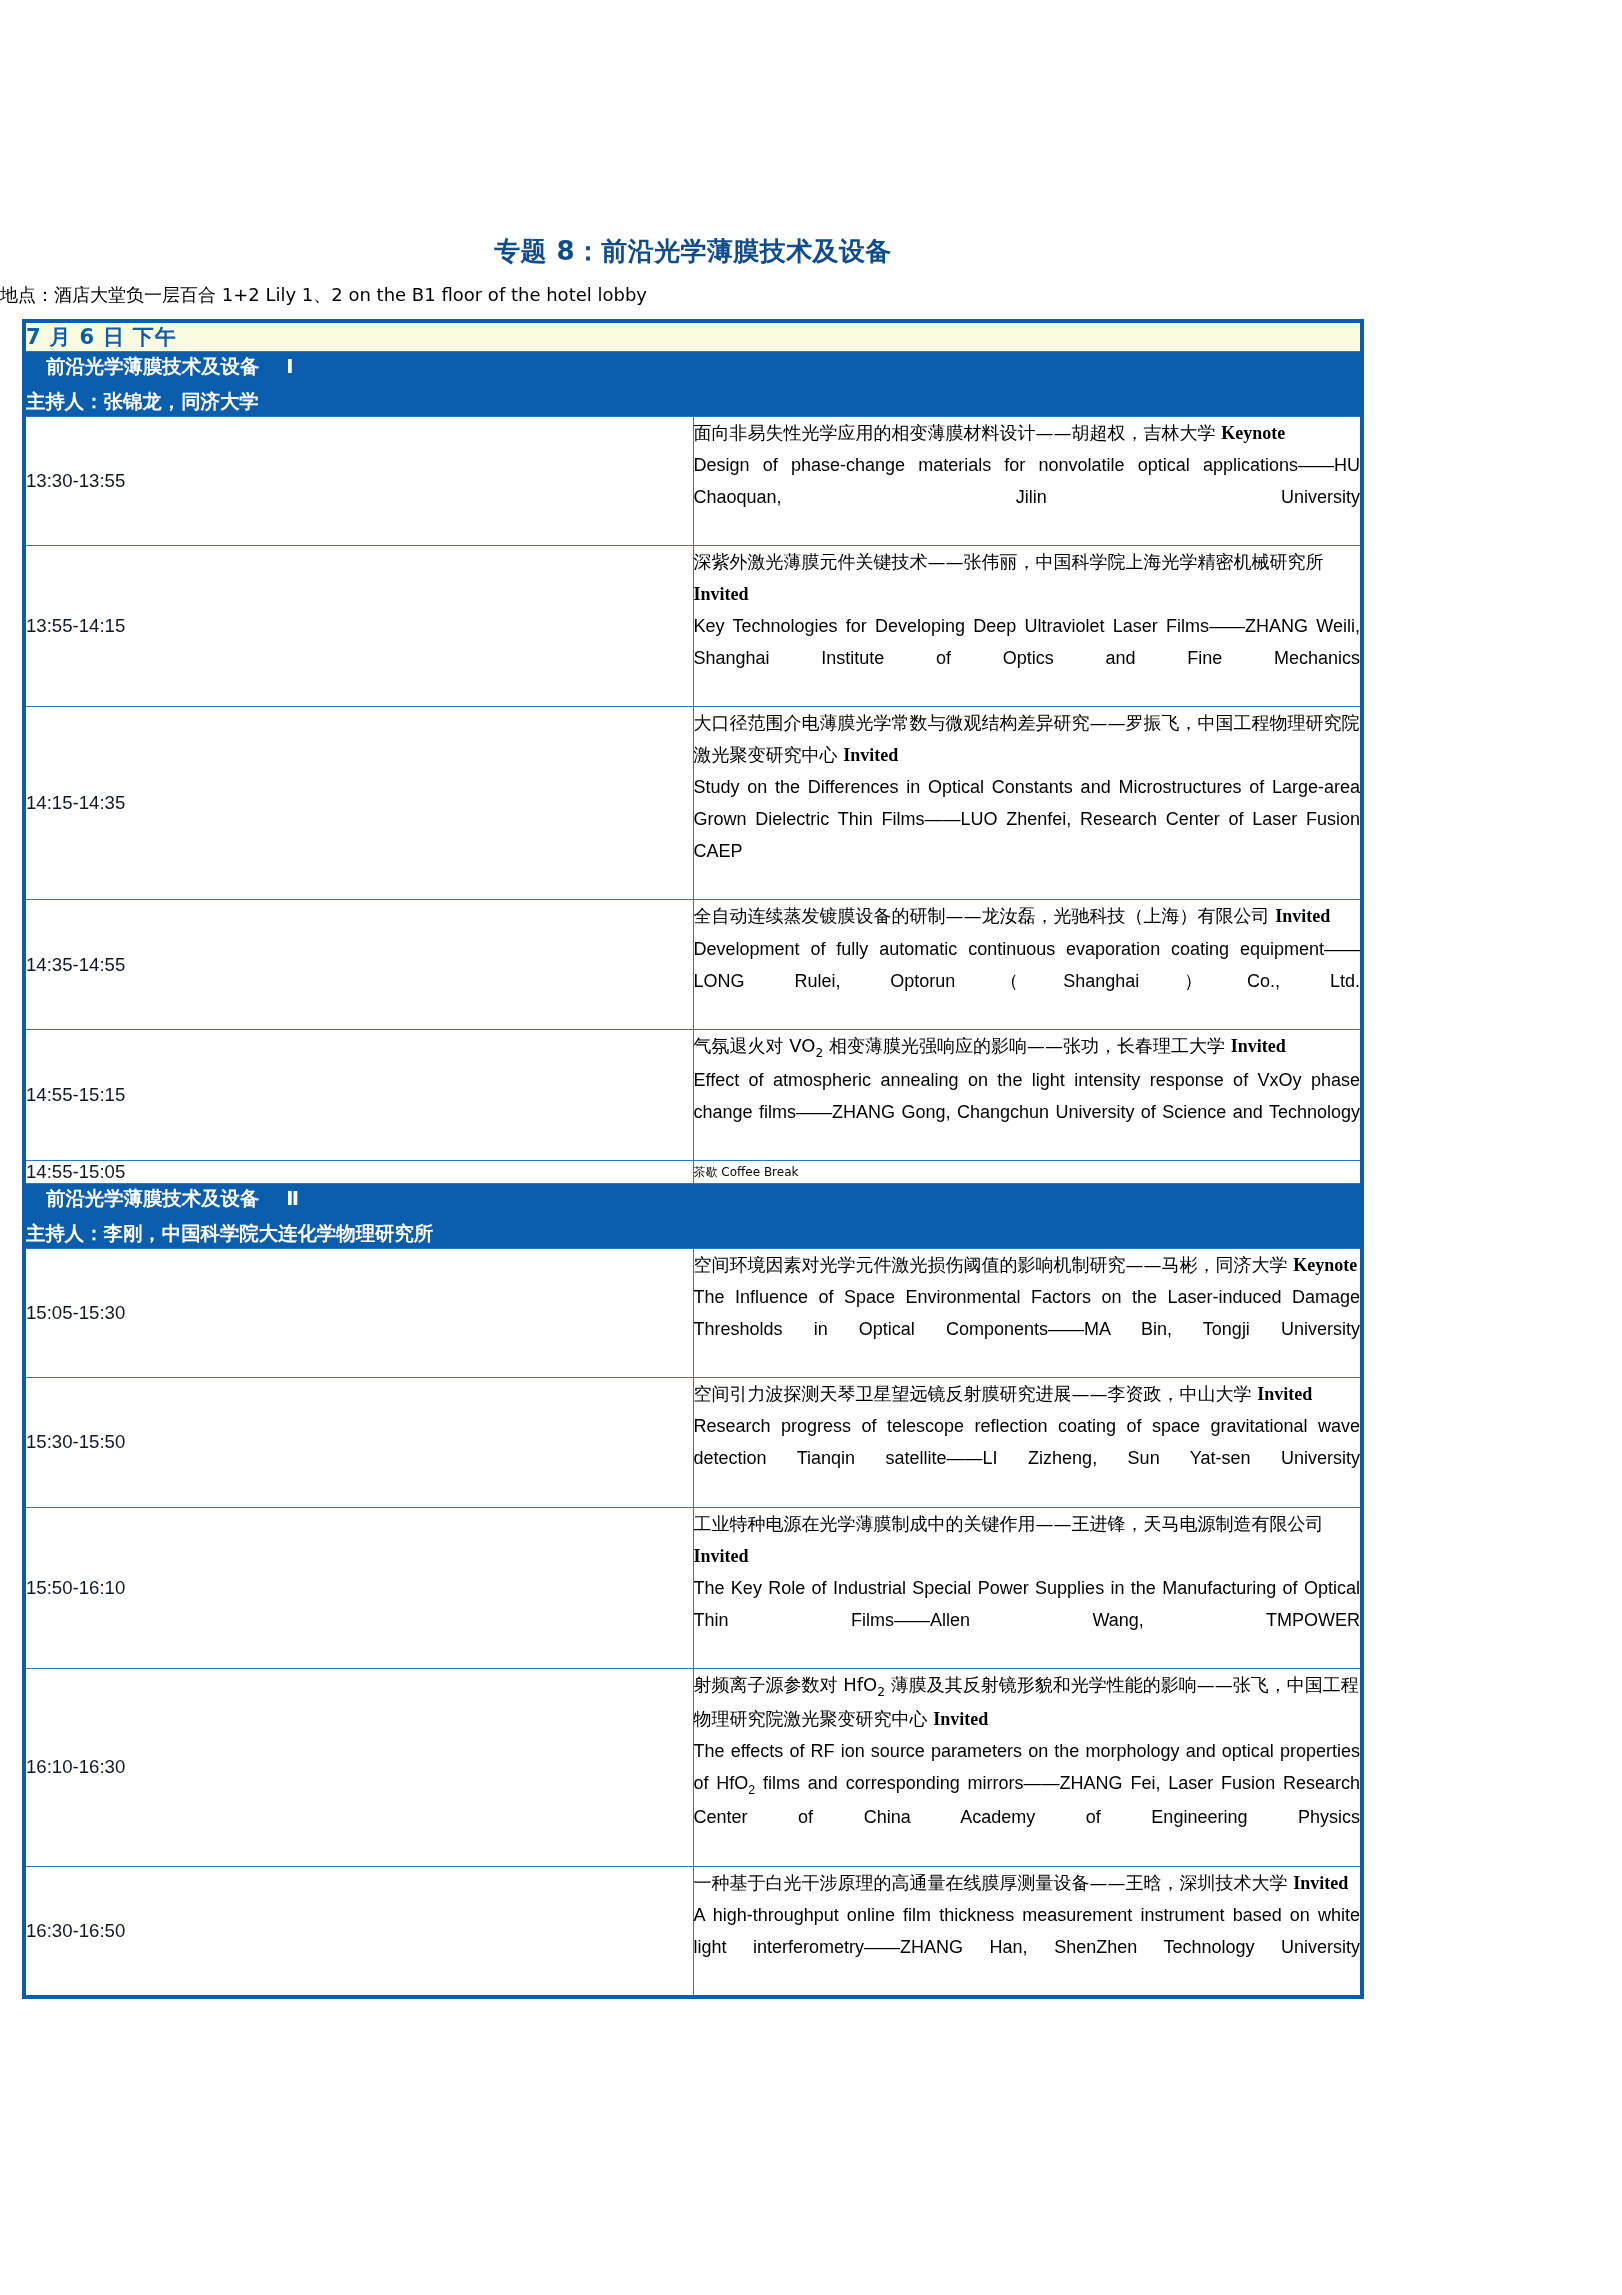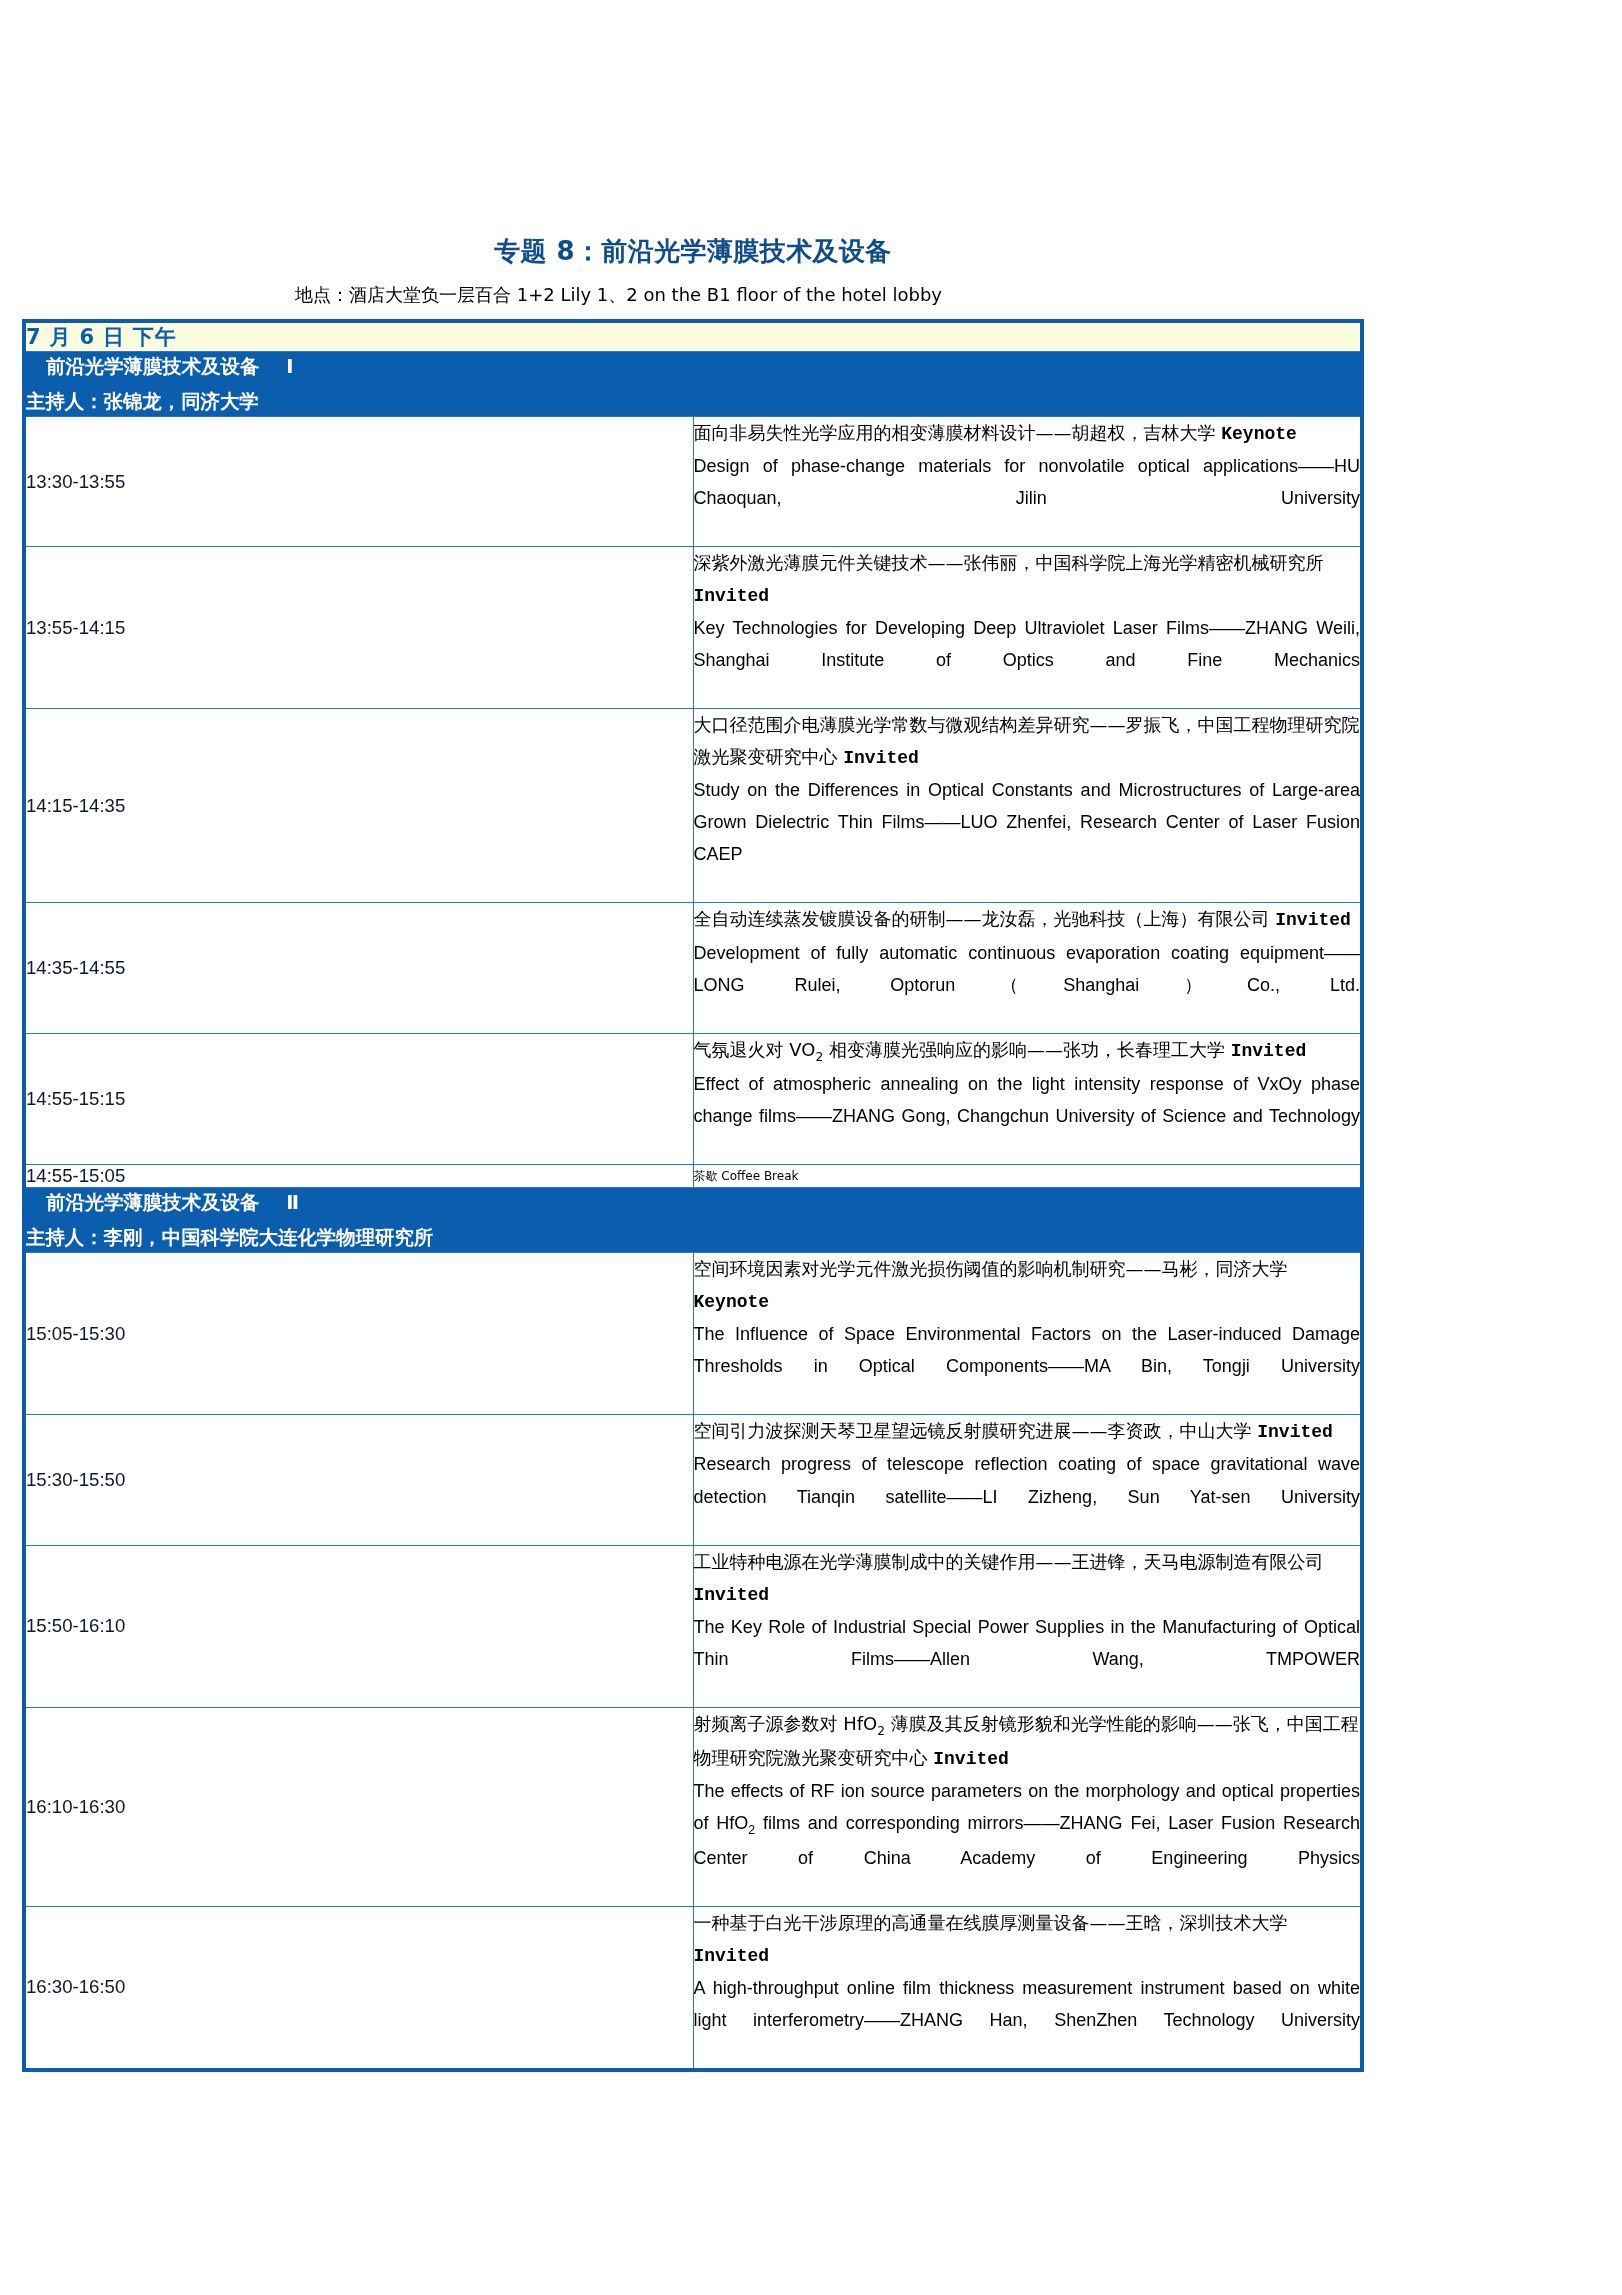--- a/index.html
+++ b/index.html
@@ -41,21 +41,21 @@
     font-family: "Liberation Serif", "DejaVu Serif", serif;
     font-size: 25px;
     font-weight: bold;
     color: #0f4c8c;
     line-height: 1.3;
     margin: 18.6px 0 0 0;
   }
   .venue-line {
     margin: 15px 4px 0 0;
     padding-right: 145px;
-    text-align: center;
+    text-align: left;
     font-size: 18px;
     font-family: "DejaVu Sans", "Liberation Sans", sans-serif;
     color: #000000;
     line-height: 1.35;
   }
 
   
   .sched-wrap {
     margin: 12px auto 0 auto;
     width: 1342px;
@@ -139,21 +139,21 @@
   .ln.en.just {
     text-align: justify;
   }
   .ln.en.just::after {
     content: "";
     display: inline-block;
     width: 100%;
   }
   .tag {
     font-weight: bold;
-    font-family: Liberation Mono, monospace;
+    font-family: Liberation Serif, serif;
   }
   sub { font-size: 0.68em; }
 
   
   .break-cell {
     padding: 7.6px 13.5px 8.5px 13.5px;
     font-size: 12px;
     font-family: "DejaVu Sans", "Liberation Sans", sans-serif;
   }
 </style>

